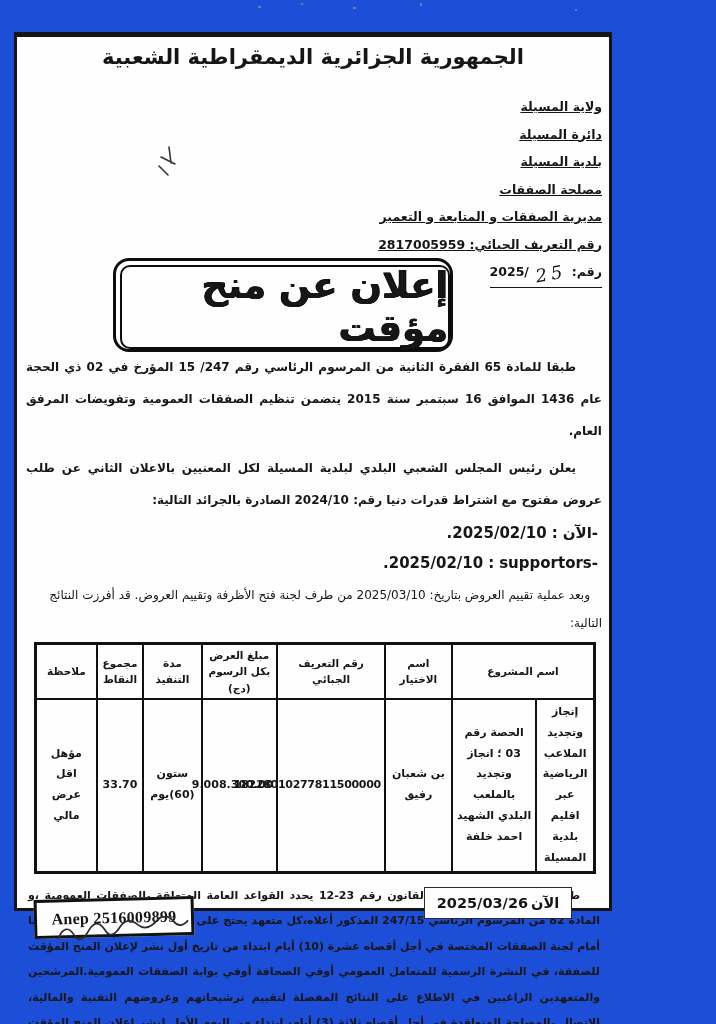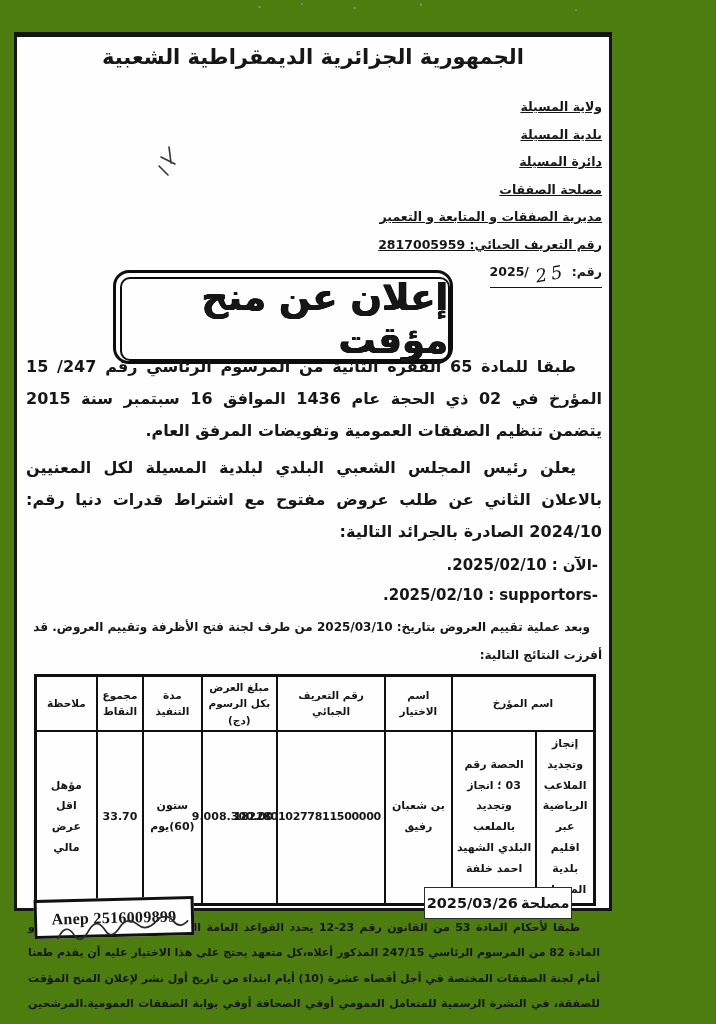--- a/index.html
+++ b/index.html
@@ -1,17 +1,17 @@
 <!DOCTYPE html>
 <html lang="ar"><head>
 <meta charset="utf-8">
 <style>
   html,body{margin:0;padding:0;background:#e8e8e8;}
   .page{
-    position:relative;width:716px;height:1024px;background:#4d7c0f;
+    position:relative;width:716px;height:1024px;background:#1d4ed8;
     font-family:"DejaVu Sans",sans-serif;color:#161616;overflow:hidden;
     margin:0 auto;
   }
   .speck{position:absolute;background:#8a8a8a;border-radius:50%;}
 
   
   .frame{
     position:absolute;left:14px;top:32px;width:592px;height:871px;
     border:3px solid #151515;border-top-width:5px;background:#fefefe;
   }
@@ -33,43 +33,43 @@
   }
   .hw-number{
     font-family:"DejaVu Serif",serif;font-style:italic;font-weight:400;
     font-size:18px;letter-spacing:4px;display:inline-block;
     transform:rotate(-10deg) translateY(2px);
   }
   .ltr-run{direction:ltr;unicode-bidi:isolate;}
 
   .banner{
     position:absolute;left:96px;top:221px;width:326px;height:80px;
-    border:3.5px solid #0d0d0d;border-radius:16px;padding:4px;background:#fefefe;margin-top:12px;
+    border:3.5px solid #0d0d0d;border-radius:16px;padding:4px;background:#fefefe;
   }
   .banner-inner{
     width:100%;height:100%;border:2.5px solid #0d0d0d;border-radius:10px;
     display:flex;align-items:center;justify-content:center;
     direction:rtl;font-size:37px;font-weight:700;
     text-shadow:.6px 0 #000, -.4px 0 #000;
   }
 
   .content{position:absolute;top:314px;left:9px;right:7px;direction:rtl;}
   .para{
-    margin:0;font-size:16px;font-weight:700;line-height:32px;
+    margin:0;font-size:12px;font-weight:700;line-height:32px;
     text-align:justify;text-align-last:right;text-indent:26px;
   }
   .para.p2{margin-top:5px;}
   .journal-list{margin-top:2px;}
   .journal-item{
     display:flex;direction:rtl;justify-content:flex-start;align-items:center;
     gap:5px;height:30px;font-size:15px;font-weight:700;padding-right:4px;
   }
   .j-part{unicode-bidi:isolate;direction:rtl;}
   .eval-line{
-    margin:3px 0 0 0;font-size:12px;font-weight:700;line-height:28px;
+    margin:3px 0 0 0;font-size:12px;font-weight:400;line-height:28px;
     text-align:right;text-indent:12px;
   }
 
   table.results{
     border-collapse:collapse;direction:rtl;
     width:calc(100% - 14px);margin:5px 6px 0 8px;
     border:3px solid #111;table-layout:fixed;
   }
   table.results th,table.results td{
     border:2.5px solid #111;text-align:center;vertical-align:middle;
@@ -117,22 +117,22 @@
   <div class="frame">
 
     <div class="doc-title">الجمهورية الجزائرية الديمقراطية الشعبية</div>
 
     <svg class="scribble" style="left:138px;top:108px;" width="26" height="34" viewBox="0 0 26 34">
       <path d="M14,2 l2,16 M6,12 l14,7 M4,21 l9,9" stroke="#333" stroke-width="1.6" fill="none" stroke-linecap="round"></path>
     </svg>
 
     <div class="admin">
       <div class="admin-line">ولاية المسيلة</div>
+      <div class="admin-line">دائرة المسيلة</div>
       <div class="admin-line">بلدية المسيلة</div>
-      <div class="admin-line">دائرة المسيلة</div>
       <div class="admin-line">مصلحة الصفقات</div>
       <div class="admin-line">مديرية الصفقات و المتابعة و التعمير</div>
       <div class="admin-line">رقم التعريف الجبائي: 2817005959</div>
       <div class="ref-line">
         <span>رقم:</span>
         <span class="hw-number">25</span>
         <span class="ltr-run">2025/</span>
       </div>
     </div>
 
@@ -167,21 +167,21 @@
             <col style="width:14.5%">
             <col style="width:11.5%">
           <col style="width:18.5%">
             <col style="width:13%">
             <col style="width:10%">
           <col style="width:8%">
             <col style="width:10.5%">
         </colgroup>
         <thead>
           <tr>
-            <th colspan="2">اسم المؤرخ</th>
+            <th colspan="2">اسم المشروع</th>
             <th>اسم الاختيار</th>
             <th>رقم التعريف الجبائي</th>
             <th>مبلغ العرض بكل الرسوم (دج)</th>
             <th>مدة التنفيذ</th>
             <th>مجموع النقاط</th>
             <th>ملاحظة</th>
           </tr>
         </thead>
         <tbody>
           <tr>
@@ -204,17 +204,17 @@
 
   <div class="anep-box">
     <span>Anep 2516009899</span>
   </div>
 
   <svg class="scribble" style="left:52px;top:916px;" width="150" height="34" viewBox="0 0 150 34">
     <path d="M6,20 q8,-16 16,-3 q6,11 15,-4 q8,-13 16,0 q6,11 15,-2 q8,-11 18,-2 q9,8 20,-4 q8,-8 16,2 q6,8 14,0" stroke="#2b2b2b" stroke-width="1.7" fill="none" stroke-linecap="round" transform="rotate(-2 75 17)"></path>
   </svg>
 
   <div class="date-box">
-    <span>مصلحة</span>
+    <span>الآن</span>
     <span class="ltr-run">2025/03/26</span>
   </div>
 
 </div>
 
 </body></html>

